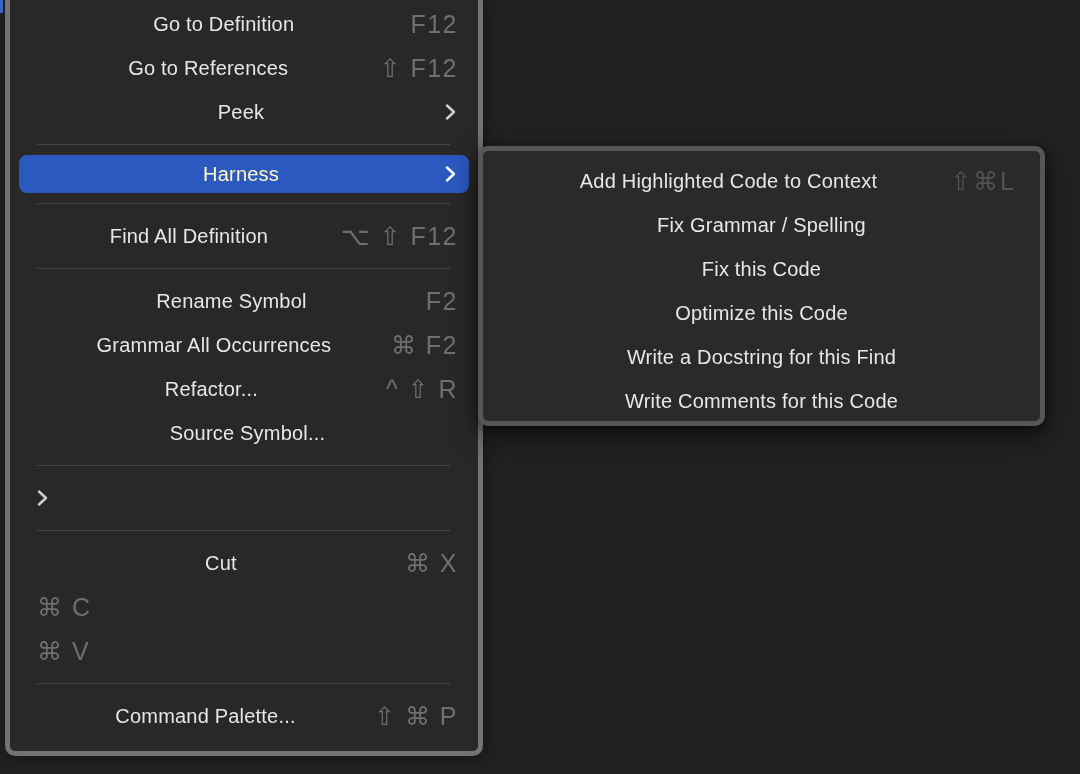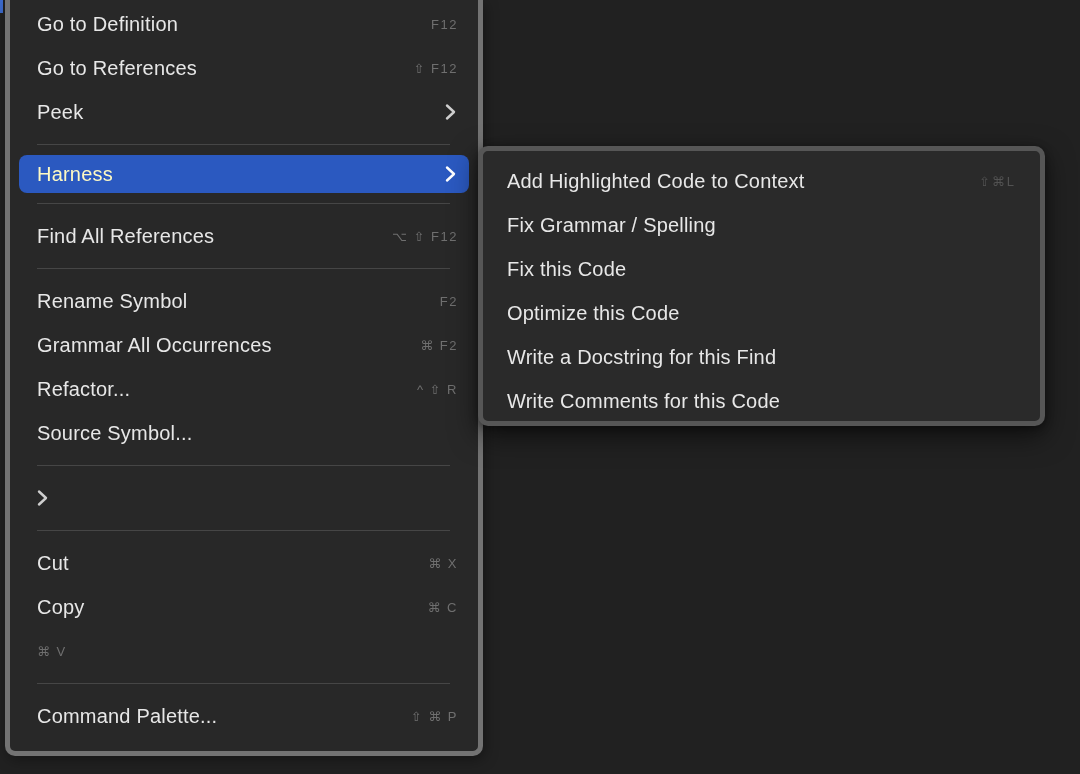--- a/index.html
+++ b/index.html
@@ -59,30 +59,31 @@
   .menu-item {
     height: 44px;
     display: flex;
     align-items: center;
     padding: 0 20px 0 27px;
     color: #e7e7e7;
     font-size: 20px;
     letter-spacing: 0.2px;
     cursor: default;
     white-space: nowrap;
+    text-align: center;
   }
 
   .submenu .menu-item { padding: 0 24px; }
 
   .menu-item .label { flex: 1 1 auto; overflow: hidden; }
 
   .menu-item .shortcut {
     flex: 0 0 auto;
     color: #6f6f6f;
-    font-size: 13px;
+    font-size: 25px;
     letter-spacing: 1.5px;
   }
 
   .submenu .menu-item .shortcut {
     color: #525252;
     letter-spacing: 2px;
   }
 
   .menu-item .chevron {
     flex: 0 0 auto;
@@ -134,21 +135,21 @@
       <div class="menu-item selected">
         <span class="label">Harness</span>
         <span class="chevron">
           <svg width="11" height="18" viewBox="0 0 11 18" xmlns="http://www.w3.org/2000/svg">
             <polyline points="2,2.5 9,9 2,15.5" fill="none" stroke="currentColor" stroke-width="2.4" stroke-linecap="round" stroke-linejoin="round"></polyline>
           </svg>
         </span>
       </div>
       <div class="separator"></div>
       <div class="menu-item">
-        <span class="label">Find All References</span>
+        <span class="label">Find All Definition</span>
         <span class="shortcut">⌥ ⇧ F12</span>
       </div>
       <div class="separator"></div>
       <div class="menu-item">
         <span class="label">Rename Symbol</span>
         <span class="shortcut">F2</span>
       </div>
       <div class="menu-item">
         <span class="label">Grammar All Occurrences</span>
         <span class="shortcut">⌘ F2</span>
@@ -167,21 +168,20 @@
             <polyline points="2,2.5 9,9 2,15.5" fill="none" stroke="currentColor" stroke-width="2.4" stroke-linecap="round" stroke-linejoin="round"></polyline>
           </svg>
         </span>
       </div>
       <div class="separator"></div>
       <div class="menu-item">
         <span class="label">Cut</span>
         <span class="shortcut">⌘ X</span>
       </div>
       <div class="menu-item">
-        <span class="label">Copy</span>
         <span class="shortcut">⌘ C</span>
       </div>
       <div class="menu-item">
         <span class="shortcut">⌘ V</span>
       </div>
       <div class="separator"></div>
       <div class="menu-item">
         <span class="label">Command Palette...</span>
         <span class="shortcut">⇧ ⌘ P</span>
       </div>

